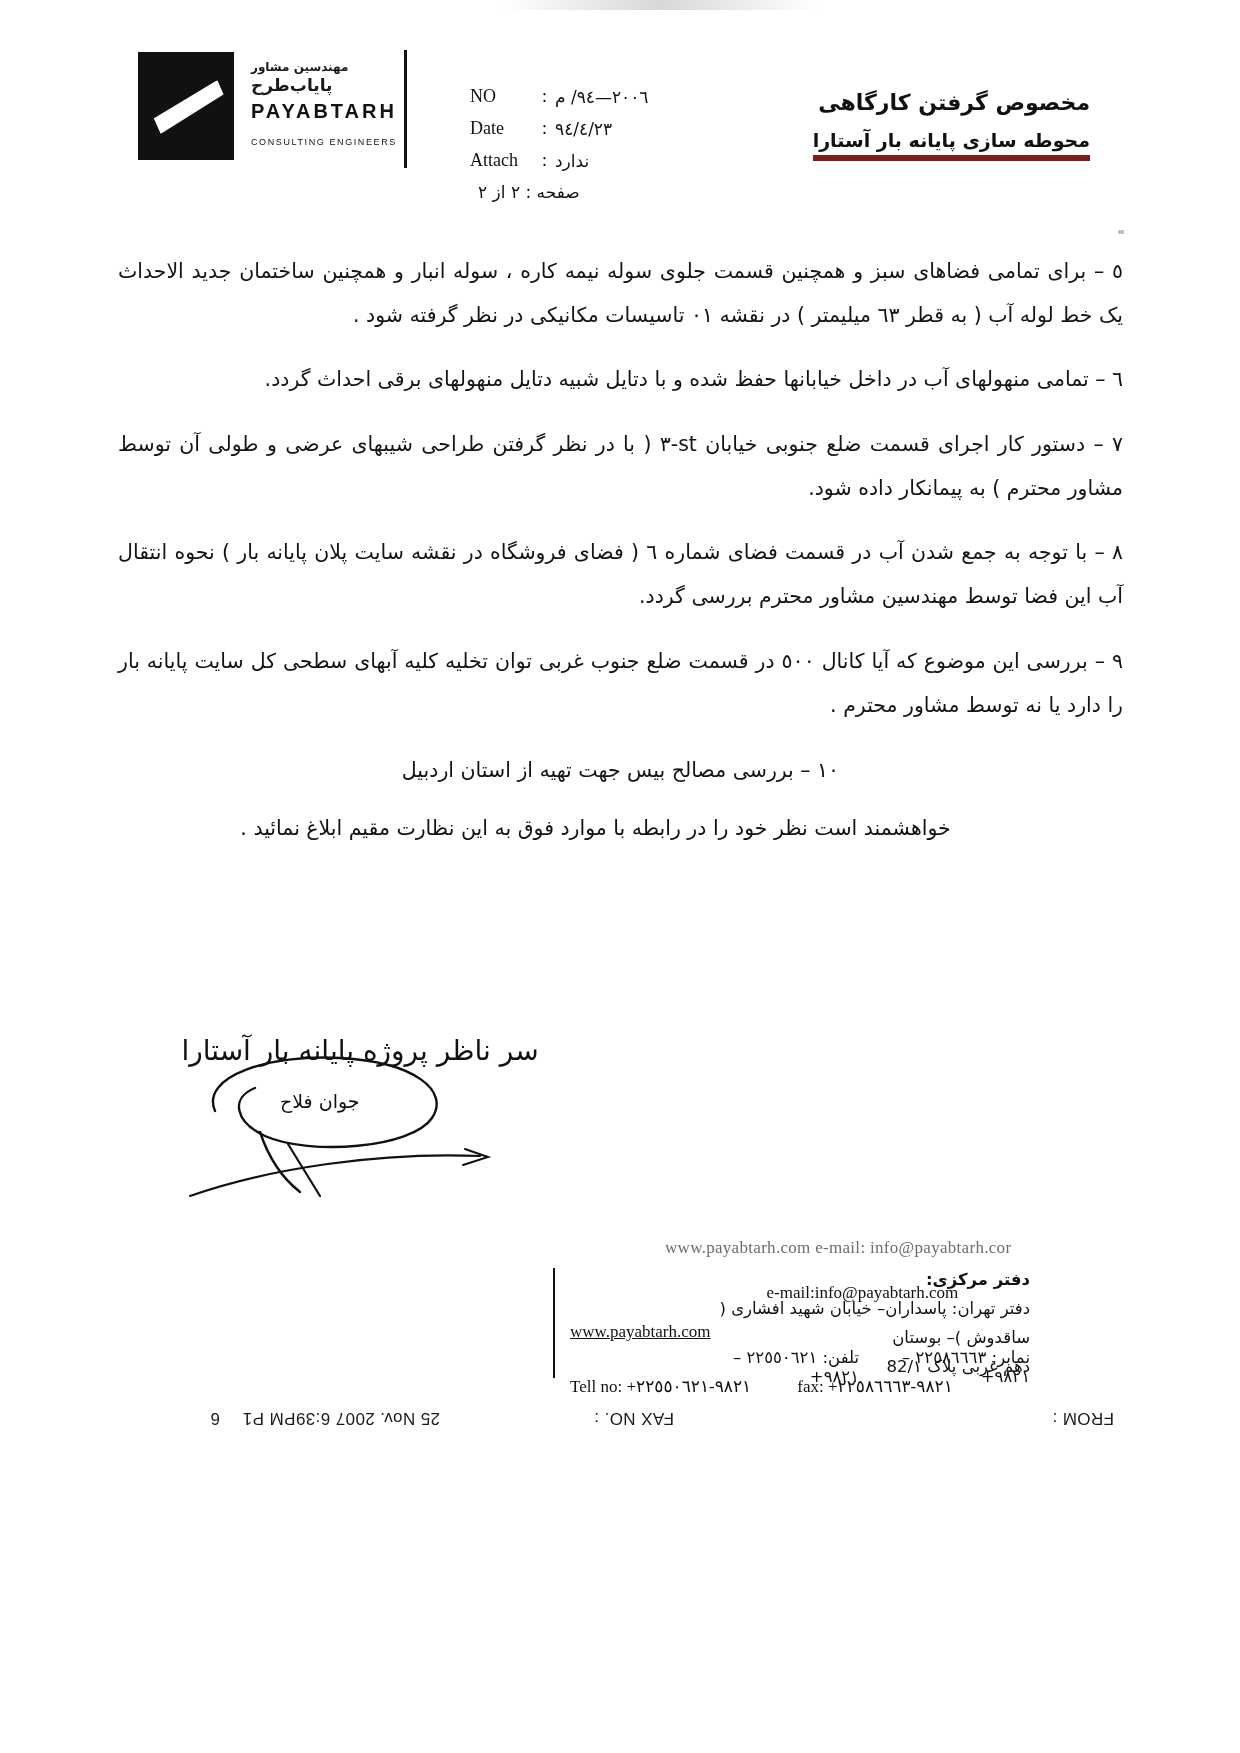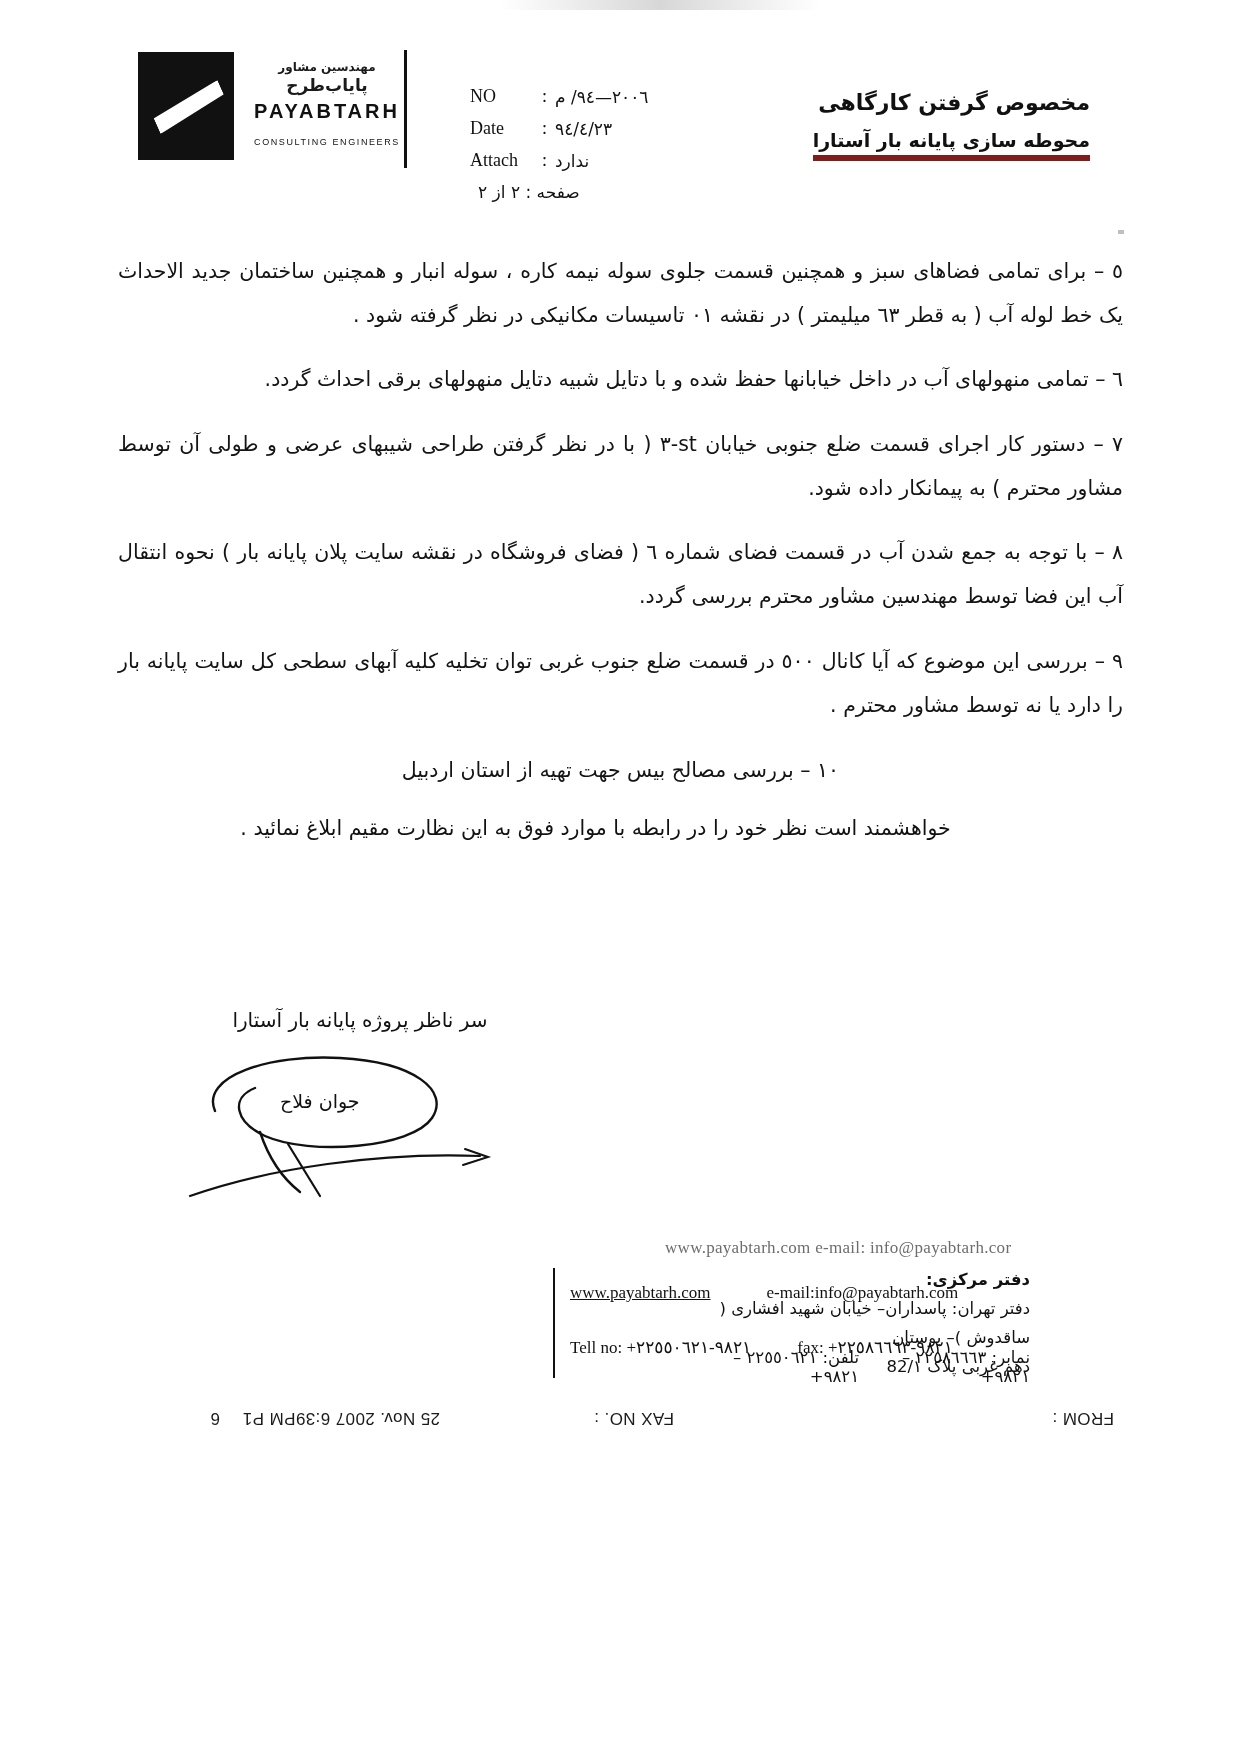--- a/index.html
+++ b/index.html
@@ -53,24 +53,24 @@
   .logo-swoosh {
     position: absolute;
     top: 42px; left: 14px;
     width: 74px; height: 26px;
     background: #fff;
     transform: rotate(-24deg);
     clip-path: polygon(0 35%, 100% 0, 100% 60%, 0 100%);
   }
   .logo-text {
     position: absolute;
-    left: 100px;
+    left: 113px;
     top: 8px;
     width: 178px;
-    text-align: center;
+    text-align: left;
     direction: rtl;
   }
   .logo-fa {
     font-family: "DejaVu Sans", sans-serif;
     font-size: 17px;
     font-weight: bold;
     color: #1a1a1a;
     line-height: 1.25;
     letter-spacing: -0.5px;
   }
@@ -190,23 +190,24 @@
   
   .sign-block {
     position: absolute;
     top: 1008px;
     left: 150px;
     width: 420px;
     direction: rtl;
     text-align: center;
   }
   .sign-title {
-    font-size: 20px;
+    font-size: 28px;
     color: #111;
     margin-bottom: 4px;
+    margin-top: 26px;
   }
   .sign-name {
     position: absolute;
     top: 82px;
     left: 130px;
     font-size: 19px;
     color: #111;
   }
   .sign-svg {
     position: absolute;
@@ -256,21 +257,21 @@
     position: absolute;
     top: 45px;
     left: 570px;
     width: 480px;
     direction: ltr;
     font-family: "Liberation Serif", serif;
     font-size: 17px;
     color: #111;
   }
   .footer-en .line1 { display: flex; gap: 56px; }
-  .footer-en .www { text-decoration: underline; }
+  .footer-en .www { text-decoration: underline; margin-top: 39px; }
   .footer-en .line2 { margin-top: 34px; display: flex; gap: 46px; }
   .footer-fa-tel {
     position: absolute;
     top: 110px;
     right: 210px;
     width: 340px;
     direction: rtl;
     text-align: right;
     font-size: 16.5px;
     color: #111;

